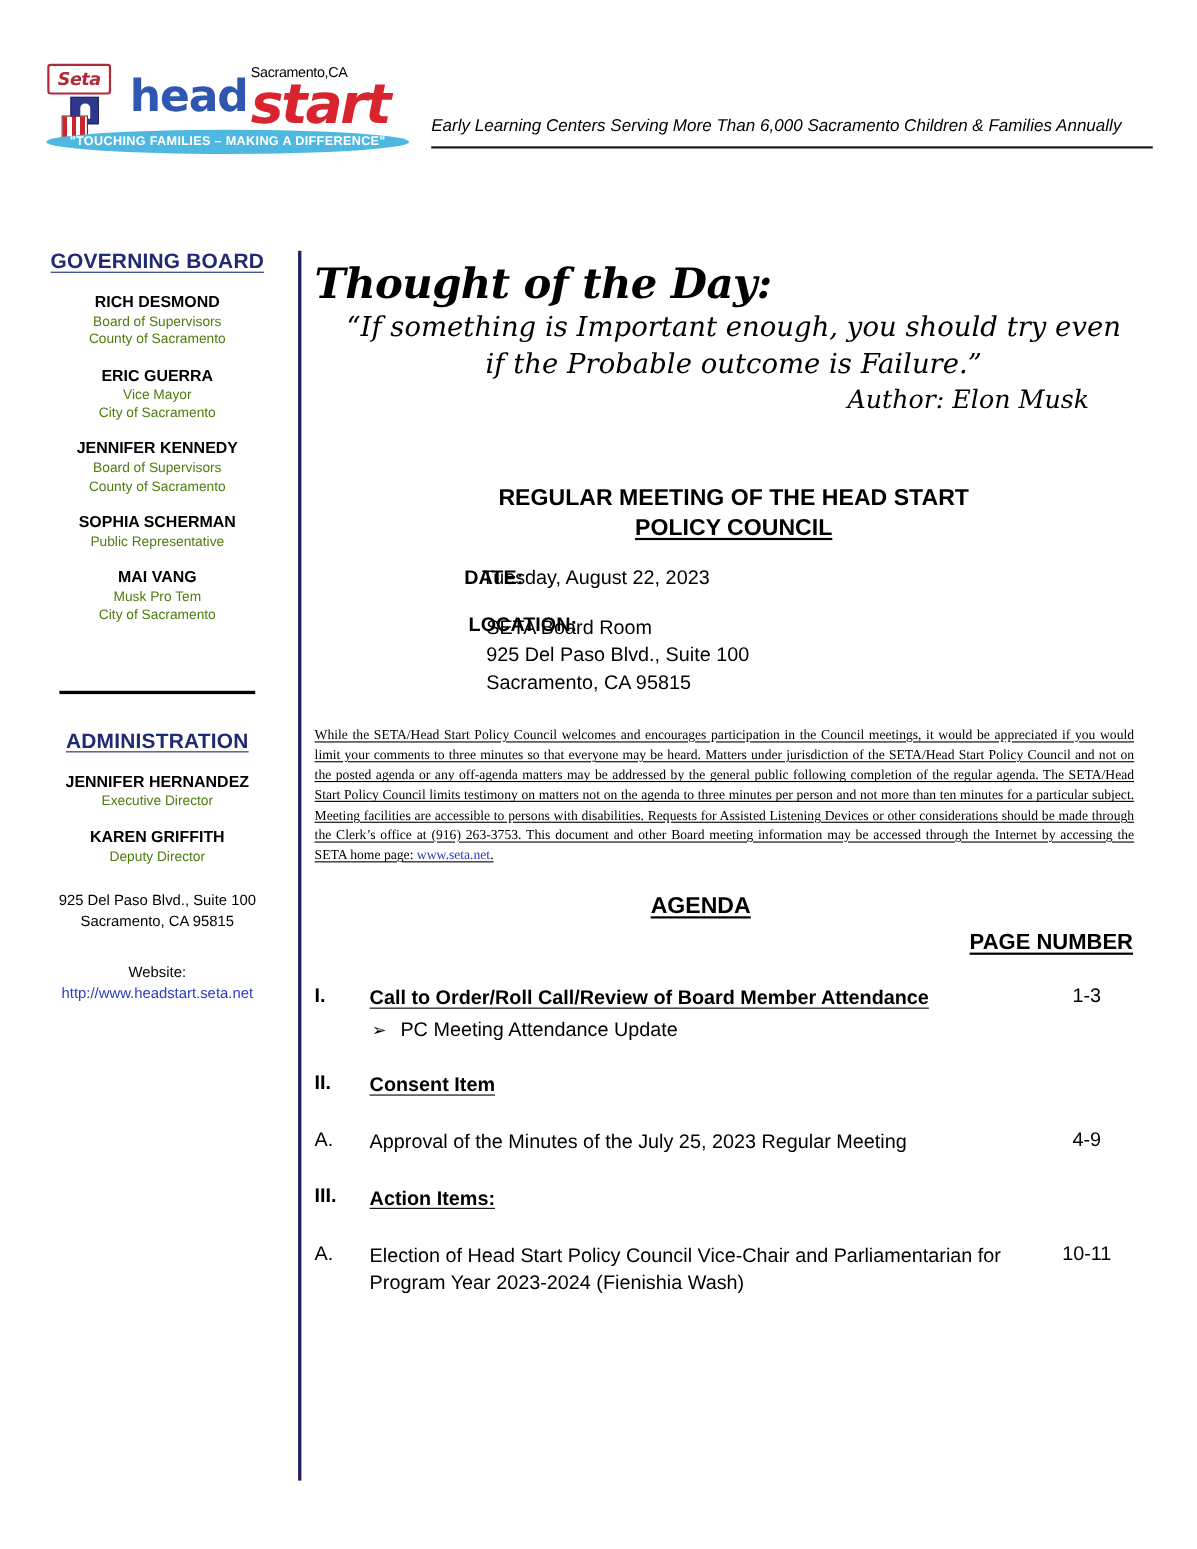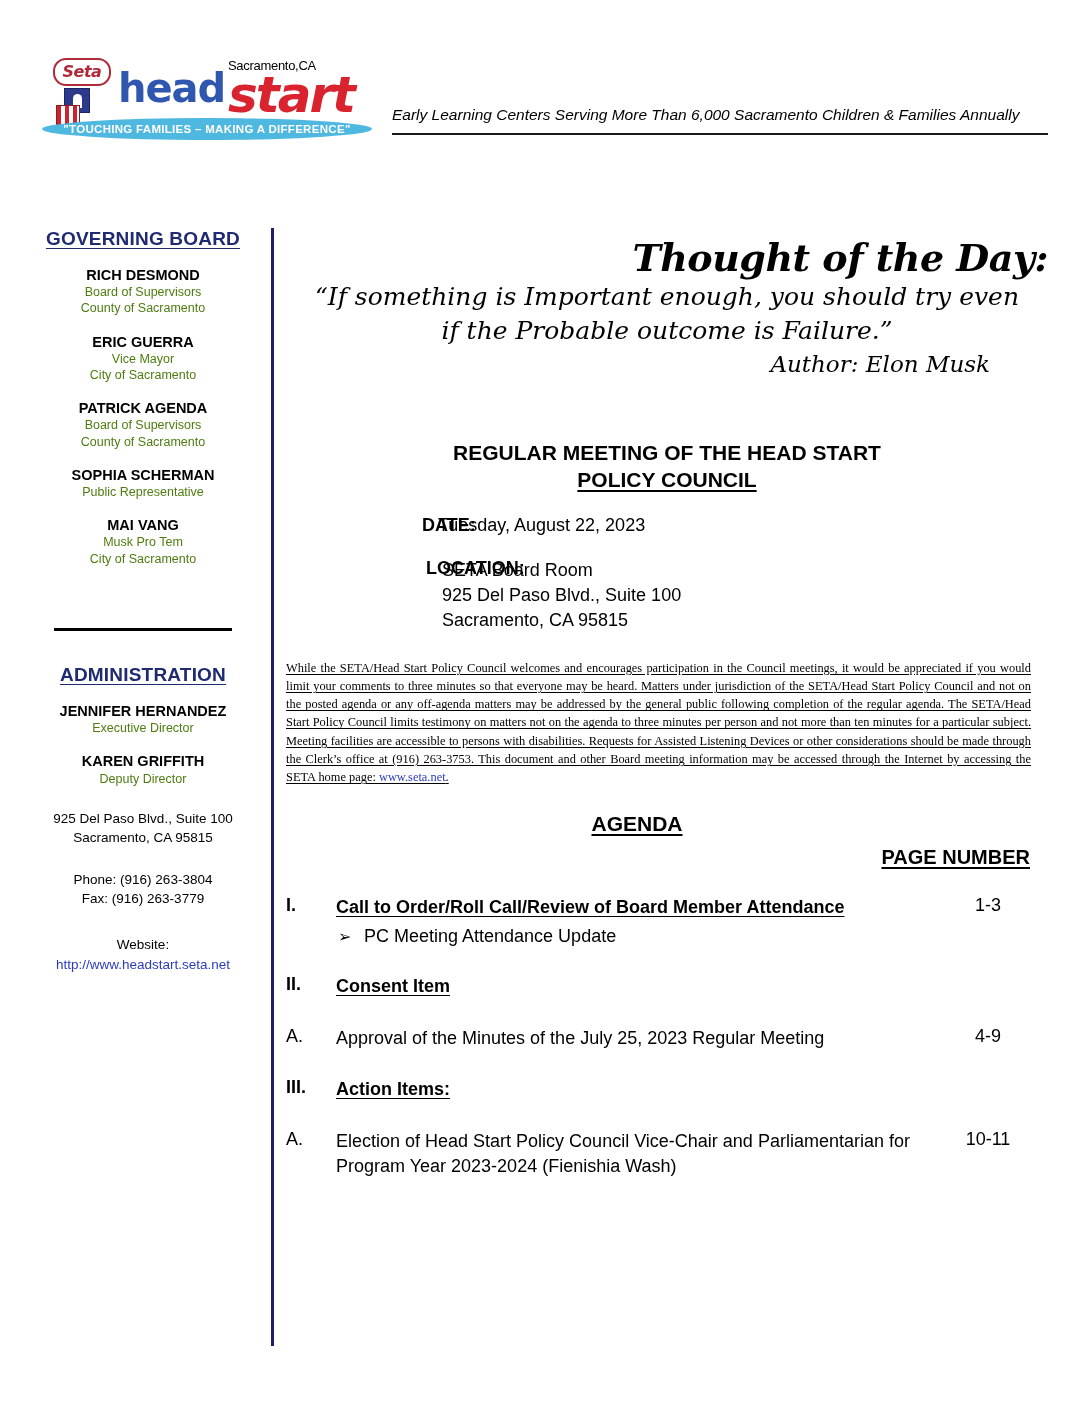--- a/index.html
+++ b/index.html
@@ -28,24 +28,24 @@
     position: absolute;
     left: 42px;
     top: 50px;
     width: 340px;
     height: 100px;
   }
 
   
   #seta-mark {
     position: absolute;
-    left: 11px; top: 8px;
+    left: 1px; top: 8px;
     width: 58px; height: 28px;
     border: 2.5px solid #b02a37;
-    border-radius: 13px;
+    border-radius: 3px;
     background: #ffffff;
     box-sizing: border-box;
   }
   #seta-mark-text {
     position: absolute;
     left: 0; top: 0;
     width: 100%;
     text-align: center;
     line-height: 23px;
     font-family: "DejaVu Sans", sans-serif;
@@ -236,21 +236,21 @@
 
   
   #main {
     position: absolute;
     left: 286px;
     top: 236px;
     width: 762px;
   }
 
   #thought-title {
-    text-align: right;
+    text-align: left;
     font-family: "DejaVu Serif", serif;
     font-weight: bold;
     font-style: italic;
     font-size: 38px;
     line-height: 1.15;
     color: #000000;
     letter-spacing: -0.5px;
   }
   .quote-line {
     text-align: center;
@@ -431,21 +431,21 @@
     <div class="member-role">County of Sacramento</div>
   </div>
 
   <div class="member">
     <div class="member-name">ERIC GUERRA</div>
     <div class="member-role">Vice Mayor</div>
     <div class="member-role">City of Sacramento</div>
   </div>
 
   <div class="member">
-    <div class="member-name">PATRICK AGENDA</div>
+    <div class="member-name">JENNIFER KENNEDY</div>
     <div class="member-role">Board of Supervisors</div>
     <div class="member-role">County of Sacramento</div>
   </div>
 
   <div class="member">
     <div class="member-name">SOPHIA SCHERMAN</div>
     <div class="member-role">Public Representative</div>
   </div>
 
   <div class="member">
@@ -467,24 +467,20 @@
     <div class="admin-block">
       <div class="member-name">KAREN GRIFFITH</div>
       <div class="member-role">Deputy Director</div>
     </div>
 
     <div class="contact-block">
       <div>925 Del Paso Blvd., Suite 100</div>
       <div>Sacramento, CA 95815</div>
     </div>
 
-    <div class="contact-block">
-      <div>Phone: (916) 263-3804</div>
-      <div>Fax: (916) 263-3779</div>
-    </div>
 
     <div class="website-label">Website:</div>
     <div class="website-url">http://www.headstart.seta.net</div>
   </div>
 </div>
 
 <div id="main">
 
   <div id="thought-title">Thought of the Day:</div>
   <div class="quote-line">“If something is Important enough, you should try even</div>

